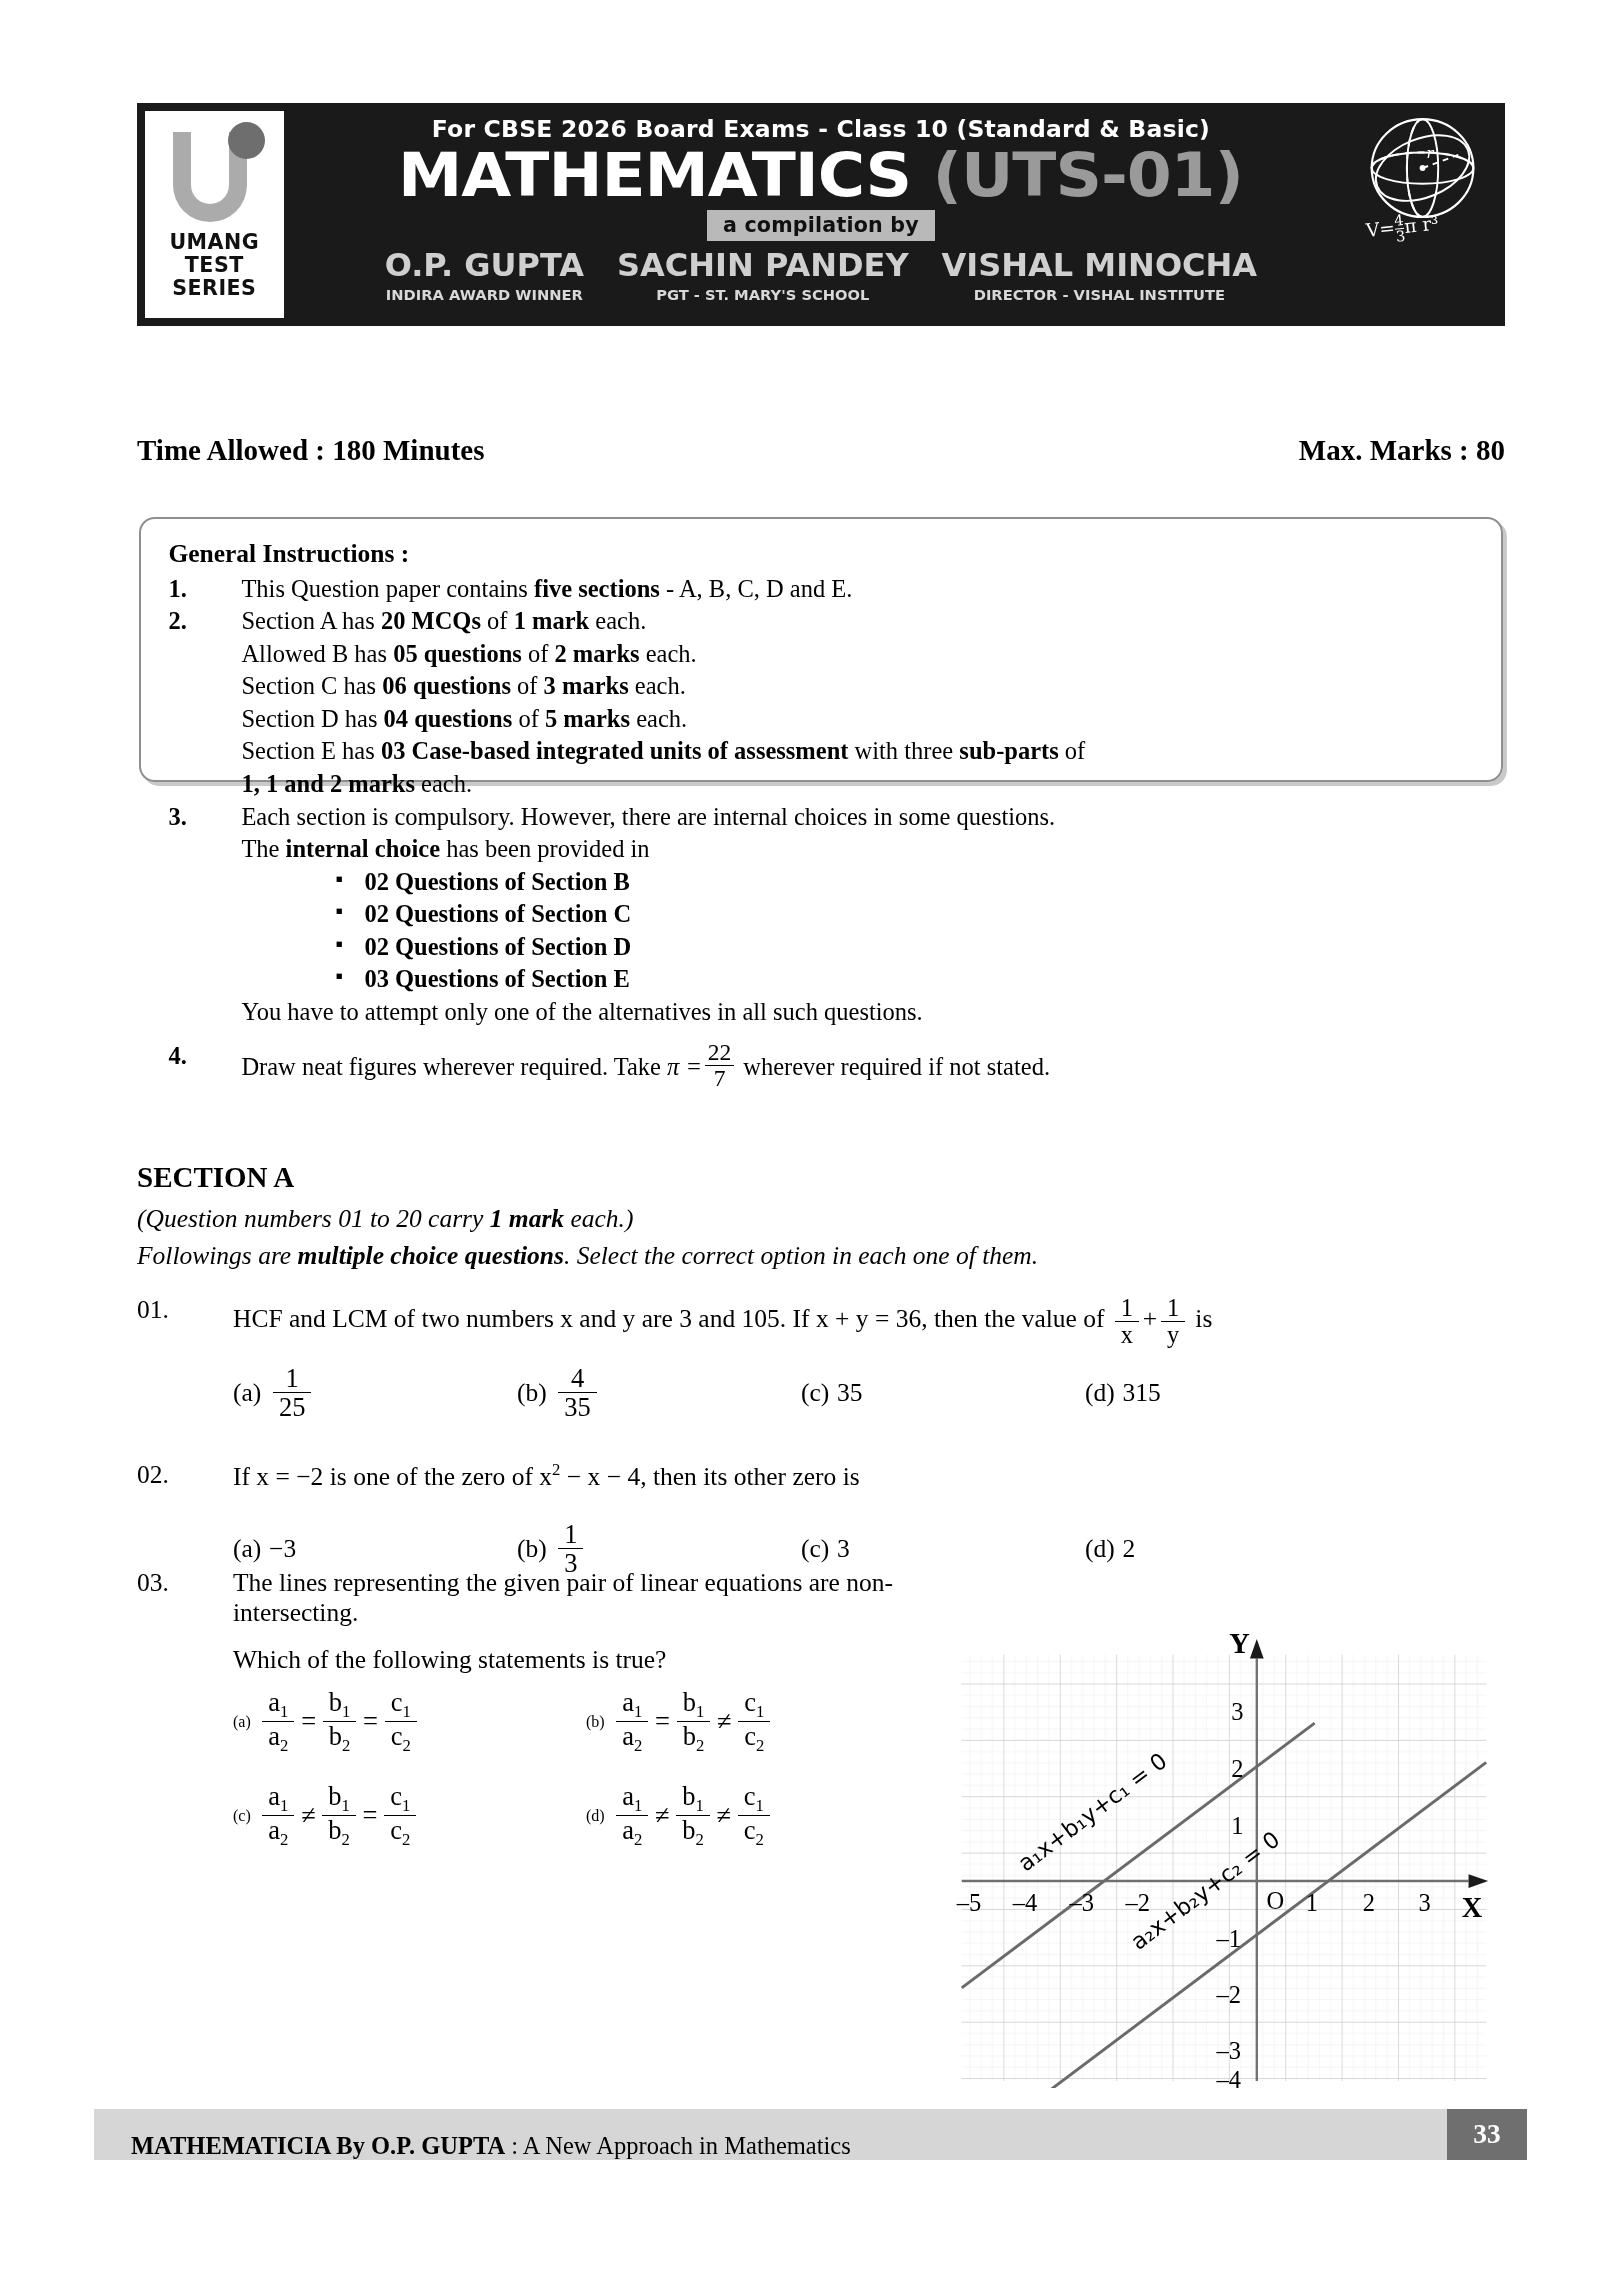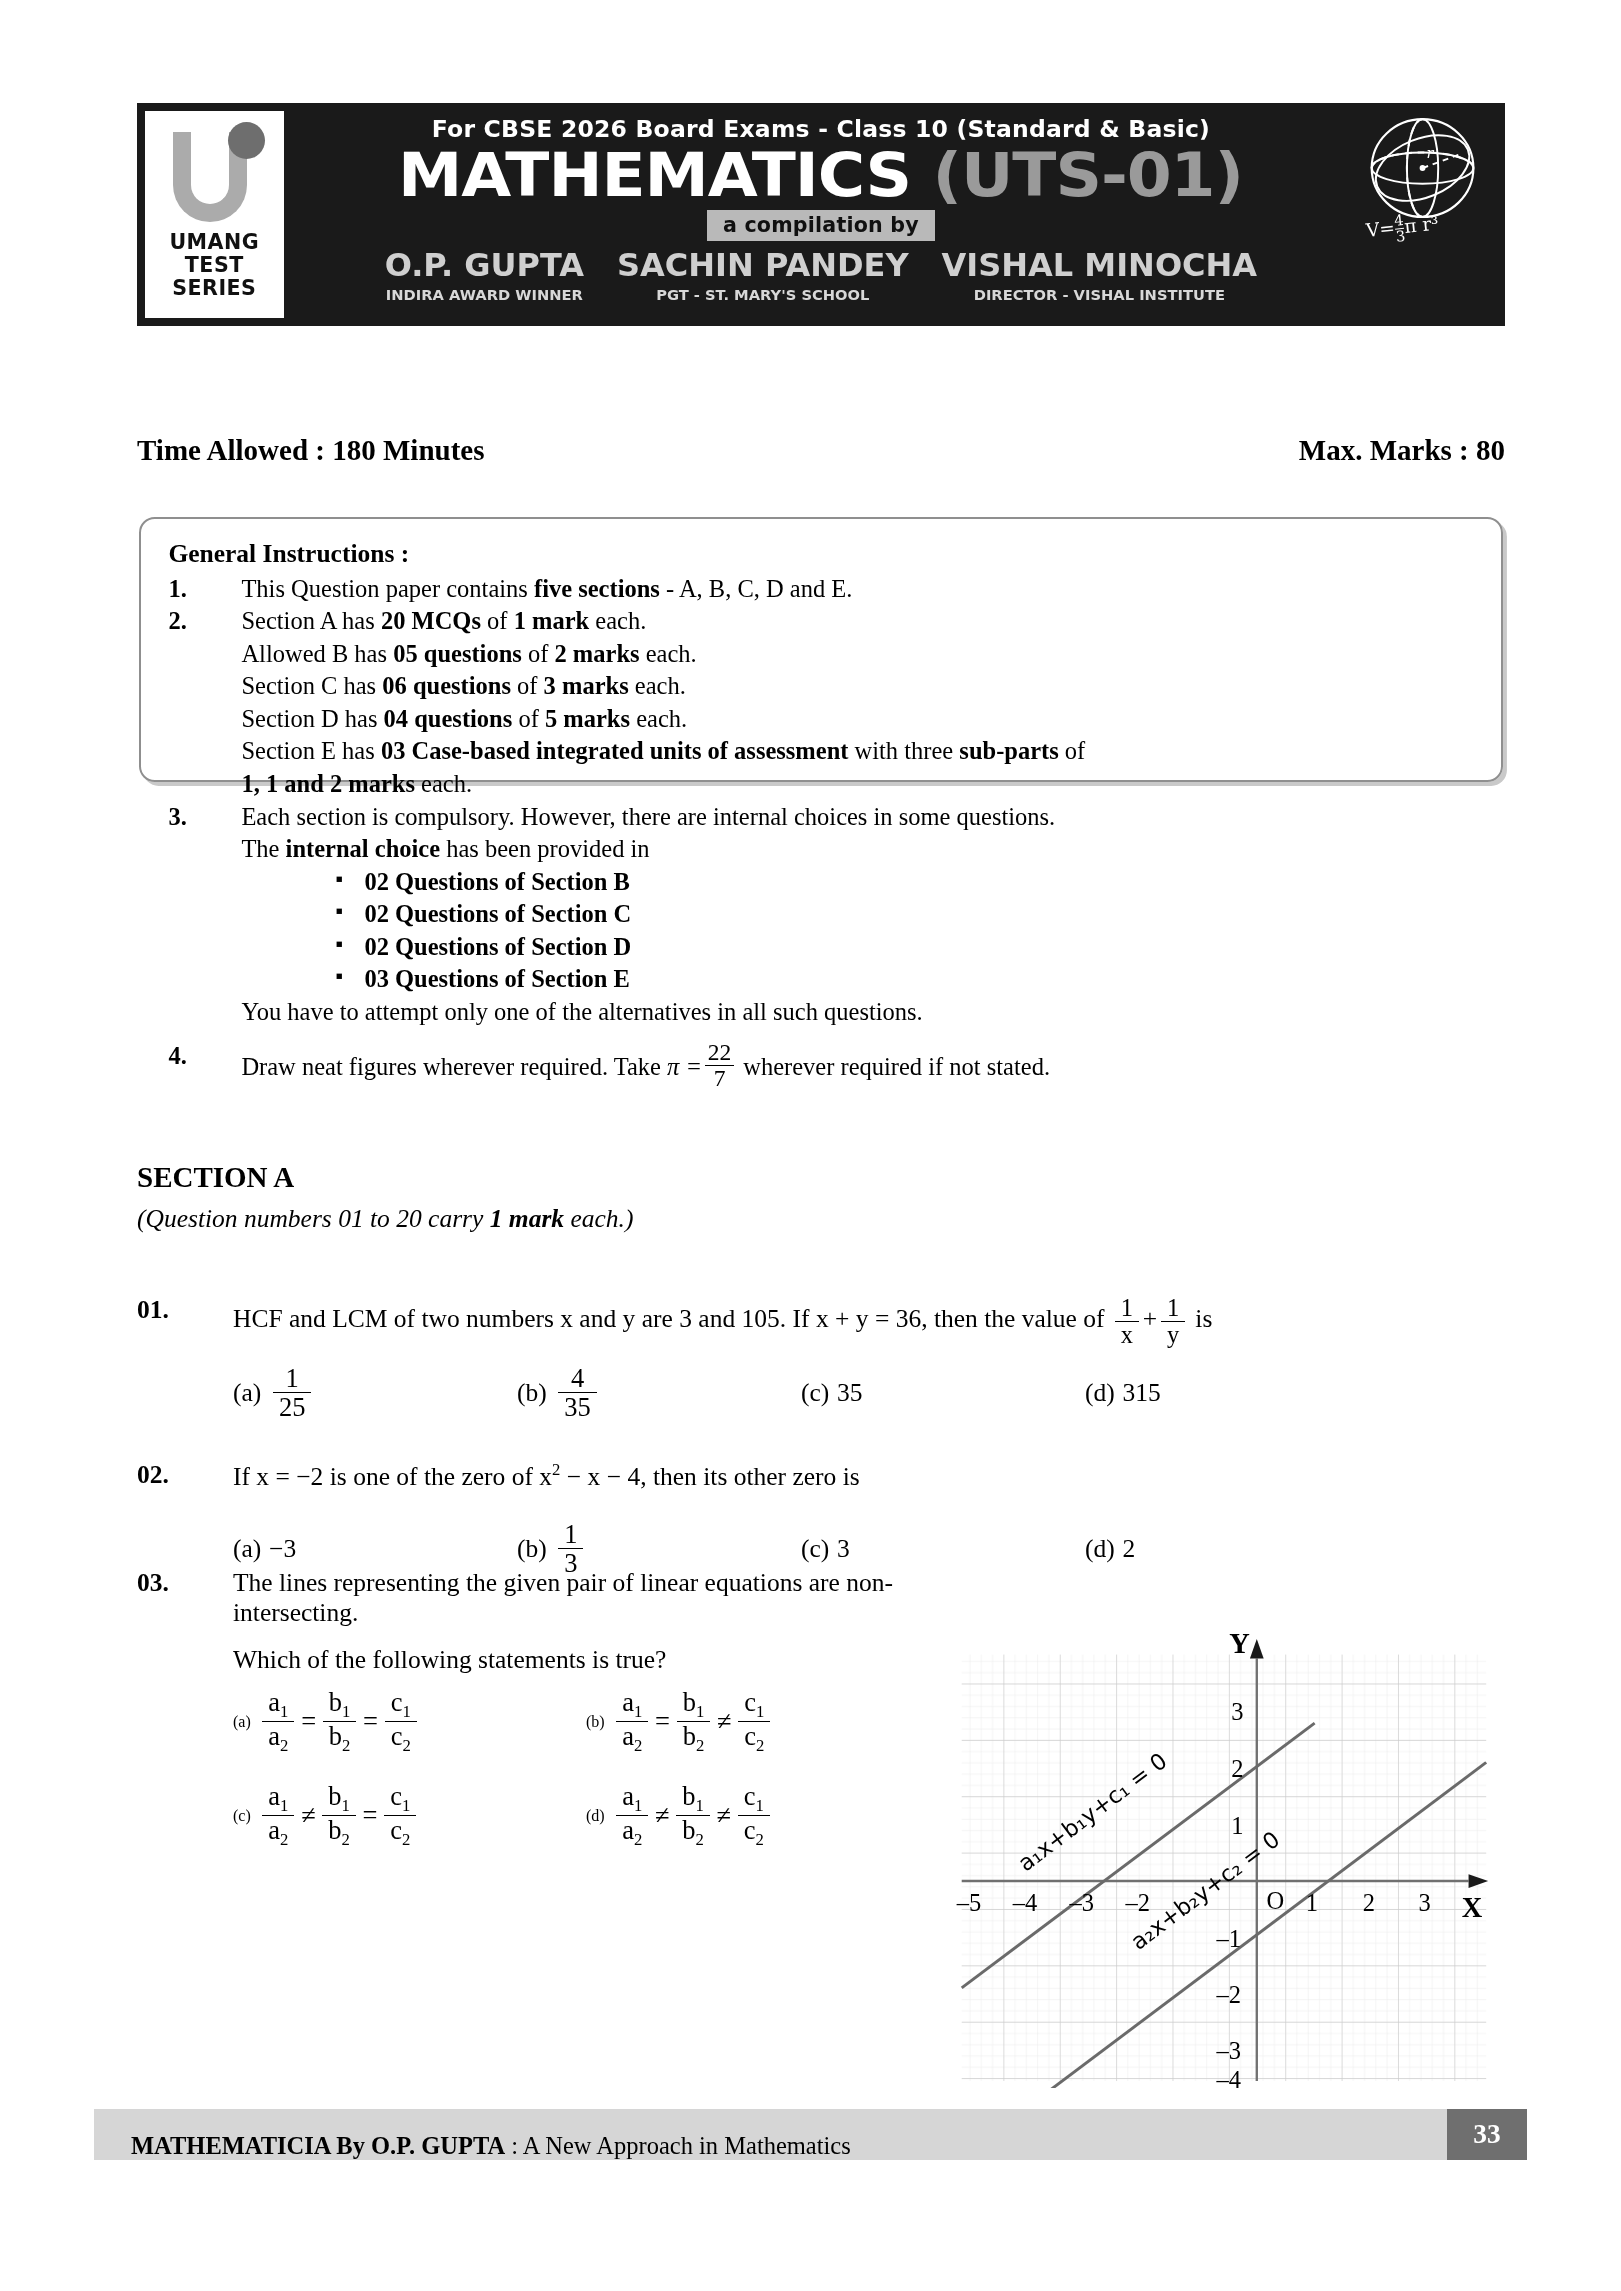--- a/index.html
+++ b/index.html
@@ -125,21 +125,21 @@
   }
   .sec-note1{
     position:absolute; left:137px; top:1204px; font-style:italic; font-size:25.5px;
   }
   .sec-note2{
     position:absolute; left:137px; top:1241px; font-style:italic; font-size:25.5px;
   }
 
   
   .q{ position:absolute; font-size:25.5px; }
-  .qnum{ position:absolute; font-weight:bold; font-size:25.5px; }
+  .qnum{ position:absolute; font-weight:normal; font-size:25.5px; }
   .opt-row{ position:absolute; display:flex; font-size:25.5px; }
   .opt{ display:flex; align-items:center; }
   .opt .lbl{ margin-right:7.8px; }
 
   .q01{ left:233px; top:1295px; width:1274px; }
   .q01num{ left:137px; top:1295px; }
   .q01opts{ left:233px; top:1364px; }
   .q02num{ left:137px; top:1460px; }
   .q02{ left:233px; top:1460px; width:1176px; }
   .q02opts{ left:233px; top:1520px; }
@@ -284,20 +284,21 @@
     <div class="instr-sub">You have to attempt only one of the alternatives in all such questions.</div>
 
     <div class="instr-row" style="margin-top:11.8px;">
       <div class="instr-num">4.</div>
       <div class="instr-txt"><span>Draw neat figures wherever required. Take </span><span style="font-style:italic">π =</span><span class="frac"><span class="n">22</span><span class="d">7</span></span><span> wherever required if not stated.</span></div>
     </div>
   </div>
 
   <div class="sec-head">SECTION A</div>
   <div class="sec-note1"><span>(Question numbers 01 to 20 carry </span><b>1 mark</b><span> each.)</span></div>
+  <div class="sec-note2"><span>Followings are </span><b>multiple choice questions</b><span>. Select the correct option in each one of them.</span></div>
 
   <div class="qnum q01num">01.</div>
   <div class="q q01"><span>HCF and LCM of two numbers x and y are 3 and 105. If </span><span>x + y = 36</span><span>, then the value of </span><span class="eqf" style="font-size:24.5px"><span class="n">1</span><span class="d">x</span></span><span>+</span><span class="eqf" style="font-size:24.5px"><span class="n">1</span><span class="d">y</span></span><span> is</span></div>
 
   <div class="opt-row q01opts">
     <div class="opt" style="width:284px">
         <span class="lbl">(a)</span>
         <span class="eqf">
           <span class="n">1</span>
           <span class="d">25</span>

